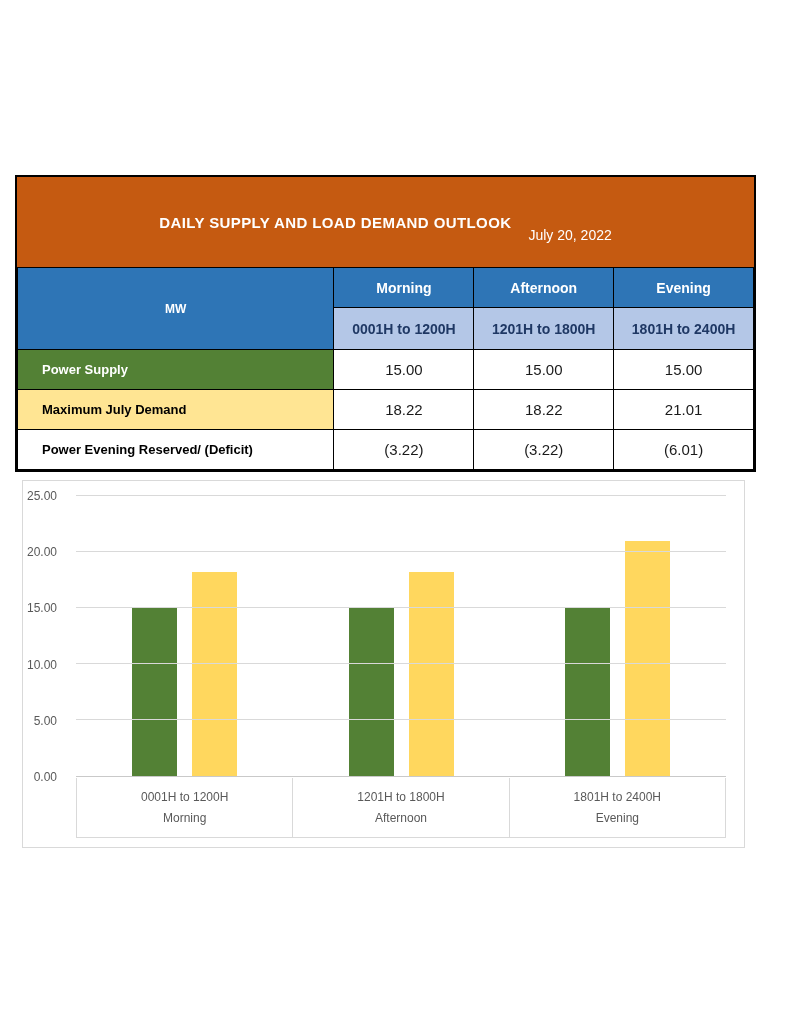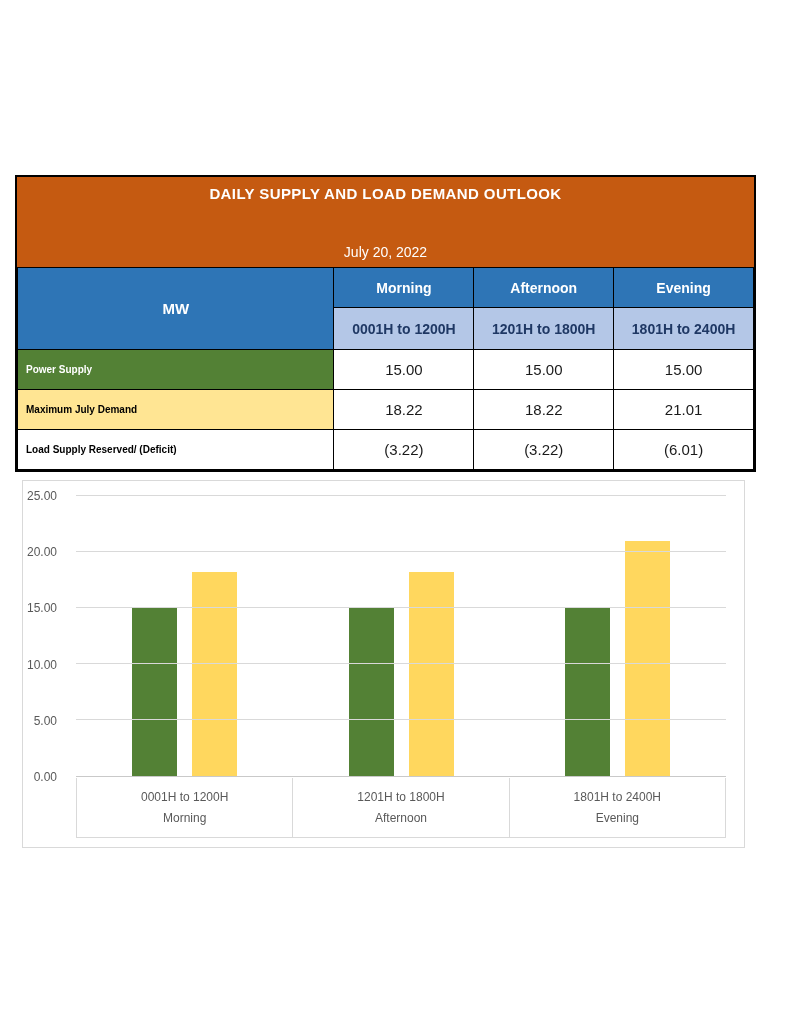--- a/index.html
+++ b/index.html
@@ -9,30 +9,30 @@
     --subheader-text:#1F3864;
   }
   *{box-sizing:border-box; margin:0; padding:0;}
   html,body{background:#fff;}
   body{font-family:"Liberation Sans", sans-serif;}
   .page{position:relative; width:791px; height:1024px; background:#ffffff; overflow:hidden;}
 
   
   .outlook{position:absolute; left:15px; top:175px; width:741px; border:2px solid #000;}
   .banner{background:var(--header-orange); color:#fff; height:90px;
-          display:flex; flex-direction:column; align-items:center; justify-content:center; gap:17px;}
+          display:flex; flex-direction:row; align-items:center; justify-content:center; gap:17px;}
   .banner .t1{font-size:15px; font-weight:bold; letter-spacing:.4px;}
   .banner .t2{font-size:14px; font-weight:normal;margin-top:25px;}
   table.grid{border-collapse:collapse; width:100%; table-layout:fixed;}
   table.grid col.c0{width:43%;} table.grid col.cp{width:19%;}
   table.grid td, table.grid th{border:1px solid #000; overflow:hidden;}
   .hdr-blue{background:var(--header-blue); color:#fff; font-weight:bold; font-size:14px; text-align:center; height:40px;}
-  .hdr-mw{background:var(--header-blue); color:#fff; font-weight:bold; font-size:15px; text-align:center;}
+  .hdr-mw{background:var(--header-blue); color:#fff; font-weight:bold; font-size:12px; text-align:center;}
   .hdr-sub{background:var(--subheader-blue); color:var(--subheader-text); font-weight:bold; font-size:14px; text-align:center; height:42px;}
-  .lbl{font-weight:bold; font-size:10px; padding-left:8px; height:40px;}
+  .lbl{font-weight:bold; font-size:13px; padding-left:24px; height:40px;}
   .lbl-green{background:var(--supply-green); color:#fff;}
   .lbl-yellow{background:var(--demand-yellow); color:#000;}
   .lbl-white{background:#fff; color:#000;}
   .val{background:#fff; color:#1a1a1a; font-size:15px; text-align:center; height:40px;}
 
   
   .chart-card{position:absolute; left:22px; top:480px; width:723px; height:368px;
               background:#fff; border:1px solid var(--grid-gray);}
   .plot{position:absolute; left:53px; top:15px; width:650px; height:281px;
         border-bottom:1px solid #c9c9c9;}
@@ -84,21 +84,21 @@
           <td class="val">15.00</td>
           <td class="val">15.00</td>
         </tr>
         <tr>
           <td class="lbl lbl-yellow">Maximum July Demand</td>
           <td class="val">18.22</td>
           <td class="val">18.22</td>
           <td class="val">21.01</td>
         </tr>
         <tr>
-          <td class="lbl lbl-white">Load Supply Reserved/ (Deficit)</td>
+          <td class="lbl lbl-white">Power Evening Reserved/ (Deficit)</td>
           <td class="val">(3.22)</td>
           <td class="val">(3.22)</td>
           <td class="val">(6.01)</td>
         </tr>
       </tbody>
     </table>
   </div>
 
   <div class="chart-card">
     <div class="y-axis" id="yaxis">

